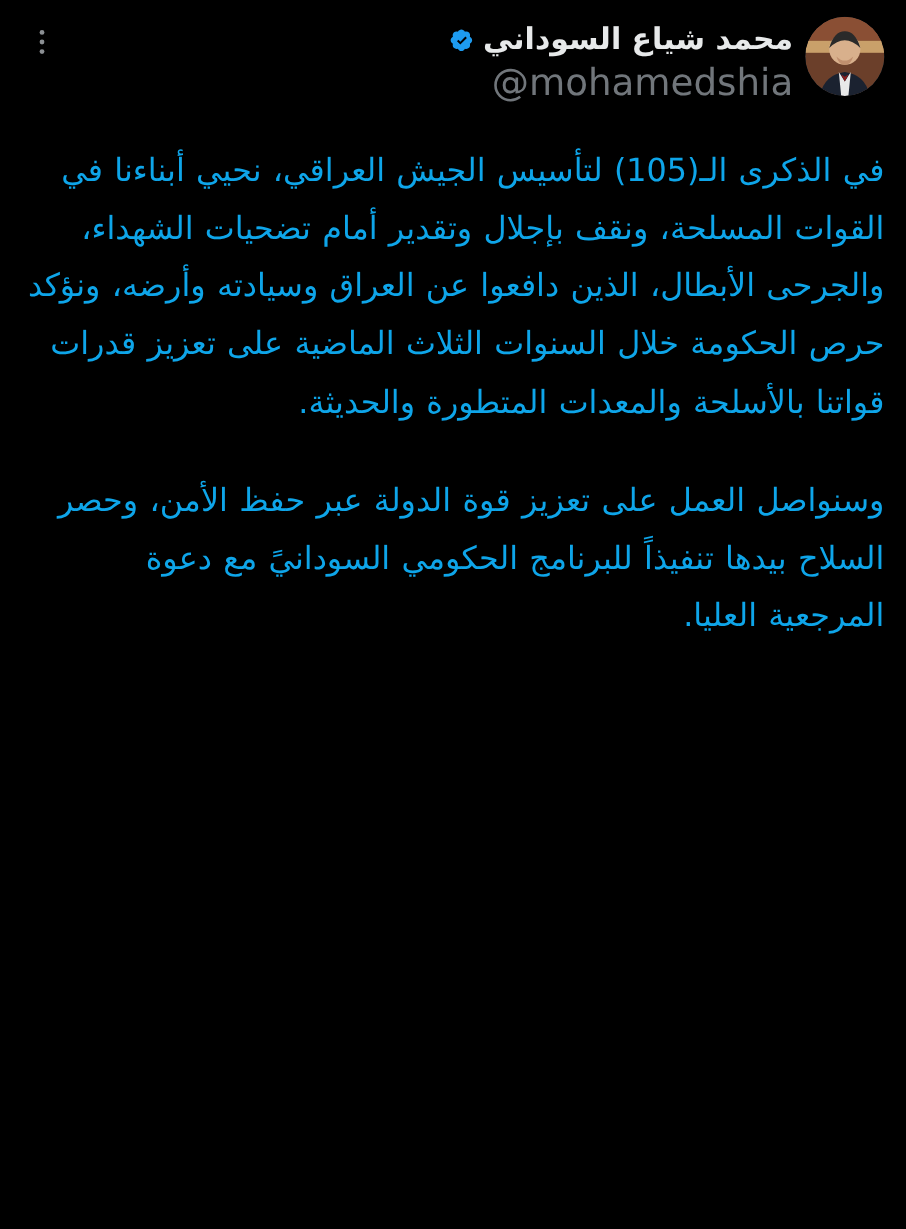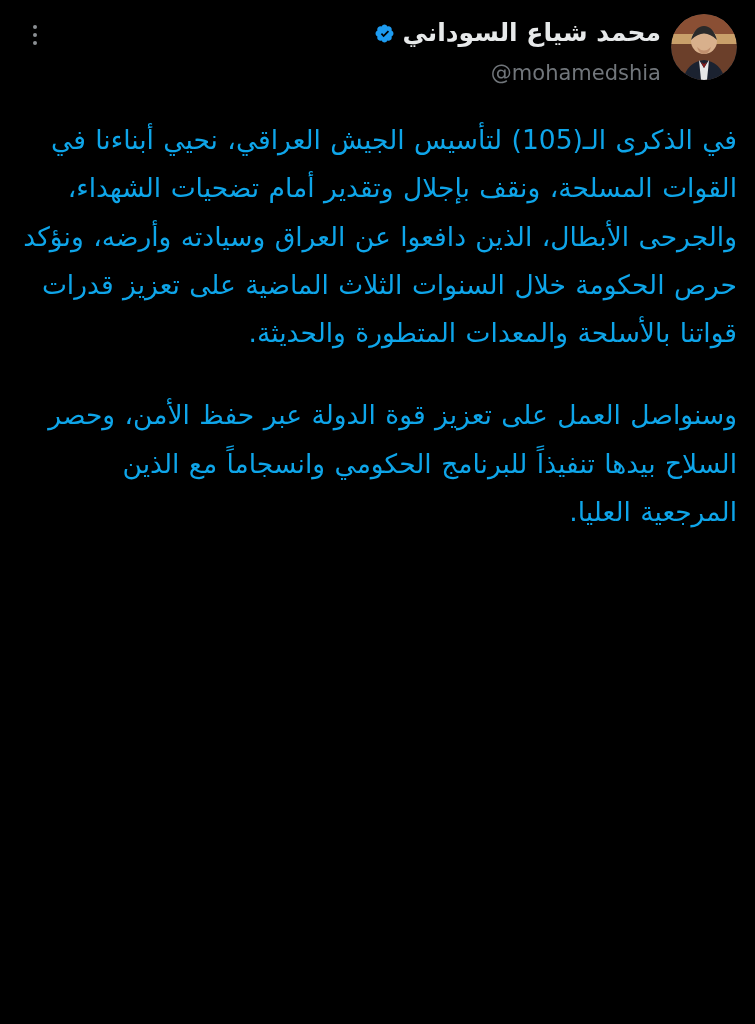--- a/index.html
+++ b/index.html
@@ -66,24 +66,24 @@
   }
   .verified {
     width: 21px;
     height: 21px;
     flex: 0 0 auto;
     display: inline-flex;
     align-items: center;
     justify-content: center;
   }
   .handle {
-    font-size: 21px;
+    font-size: 31px;
     color: #71767b;
     line-height: 1.25;
-    margin-top: 12px;
+    margin-top: 2px;
     direction: ltr;
     unicode-bidi: isolate;
   }
   .spacer {
     flex: 1 1 auto;
   }
   .more-btn {
     flex: 0 0 auto;
     width: 34px;
     height: 34px;
@@ -170,16 +170,16 @@
       <span class="dots">
           <i></i>
           <i></i>
           <i></i>
         </span>
     </div>
   </div>
 
   <div class="body">
     <p class="para">في الذكرى الـ(105) لتأسيس الجيش العراقي، نحيي أبناءنا في القوات المسلحة، ونقف بإجلال وتقدير أمام تضحيات الشهداء، والجرحى الأبطال، الذين دافعوا عن العراق وسيادته وأرضه، ونؤكد حرص الحكومة خلال السنوات الثلاث الماضية على تعزيز قدرات قواتنا بالأسلحة والمعدات المتطورة والحديثة.</p>
-    <p class="para">وسنواصل العمل على تعزيز قوة الدولة عبر حفظ الأمن، وحصر السلاح بيدها تنفيذاً للبرنامج الحكومي وانسجاماً مع الذين المرجعية العليا.</p>
+    <p class="para">وسنواصل العمل على تعزيز قوة الدولة عبر حفظ الأمن، وحصر السلاح بيدها تنفيذاً للبرنامج الحكومي السودانيً مع دعوة المرجعية العليا.</p>
   </div>
 
 </div>
 
 </body></html>

